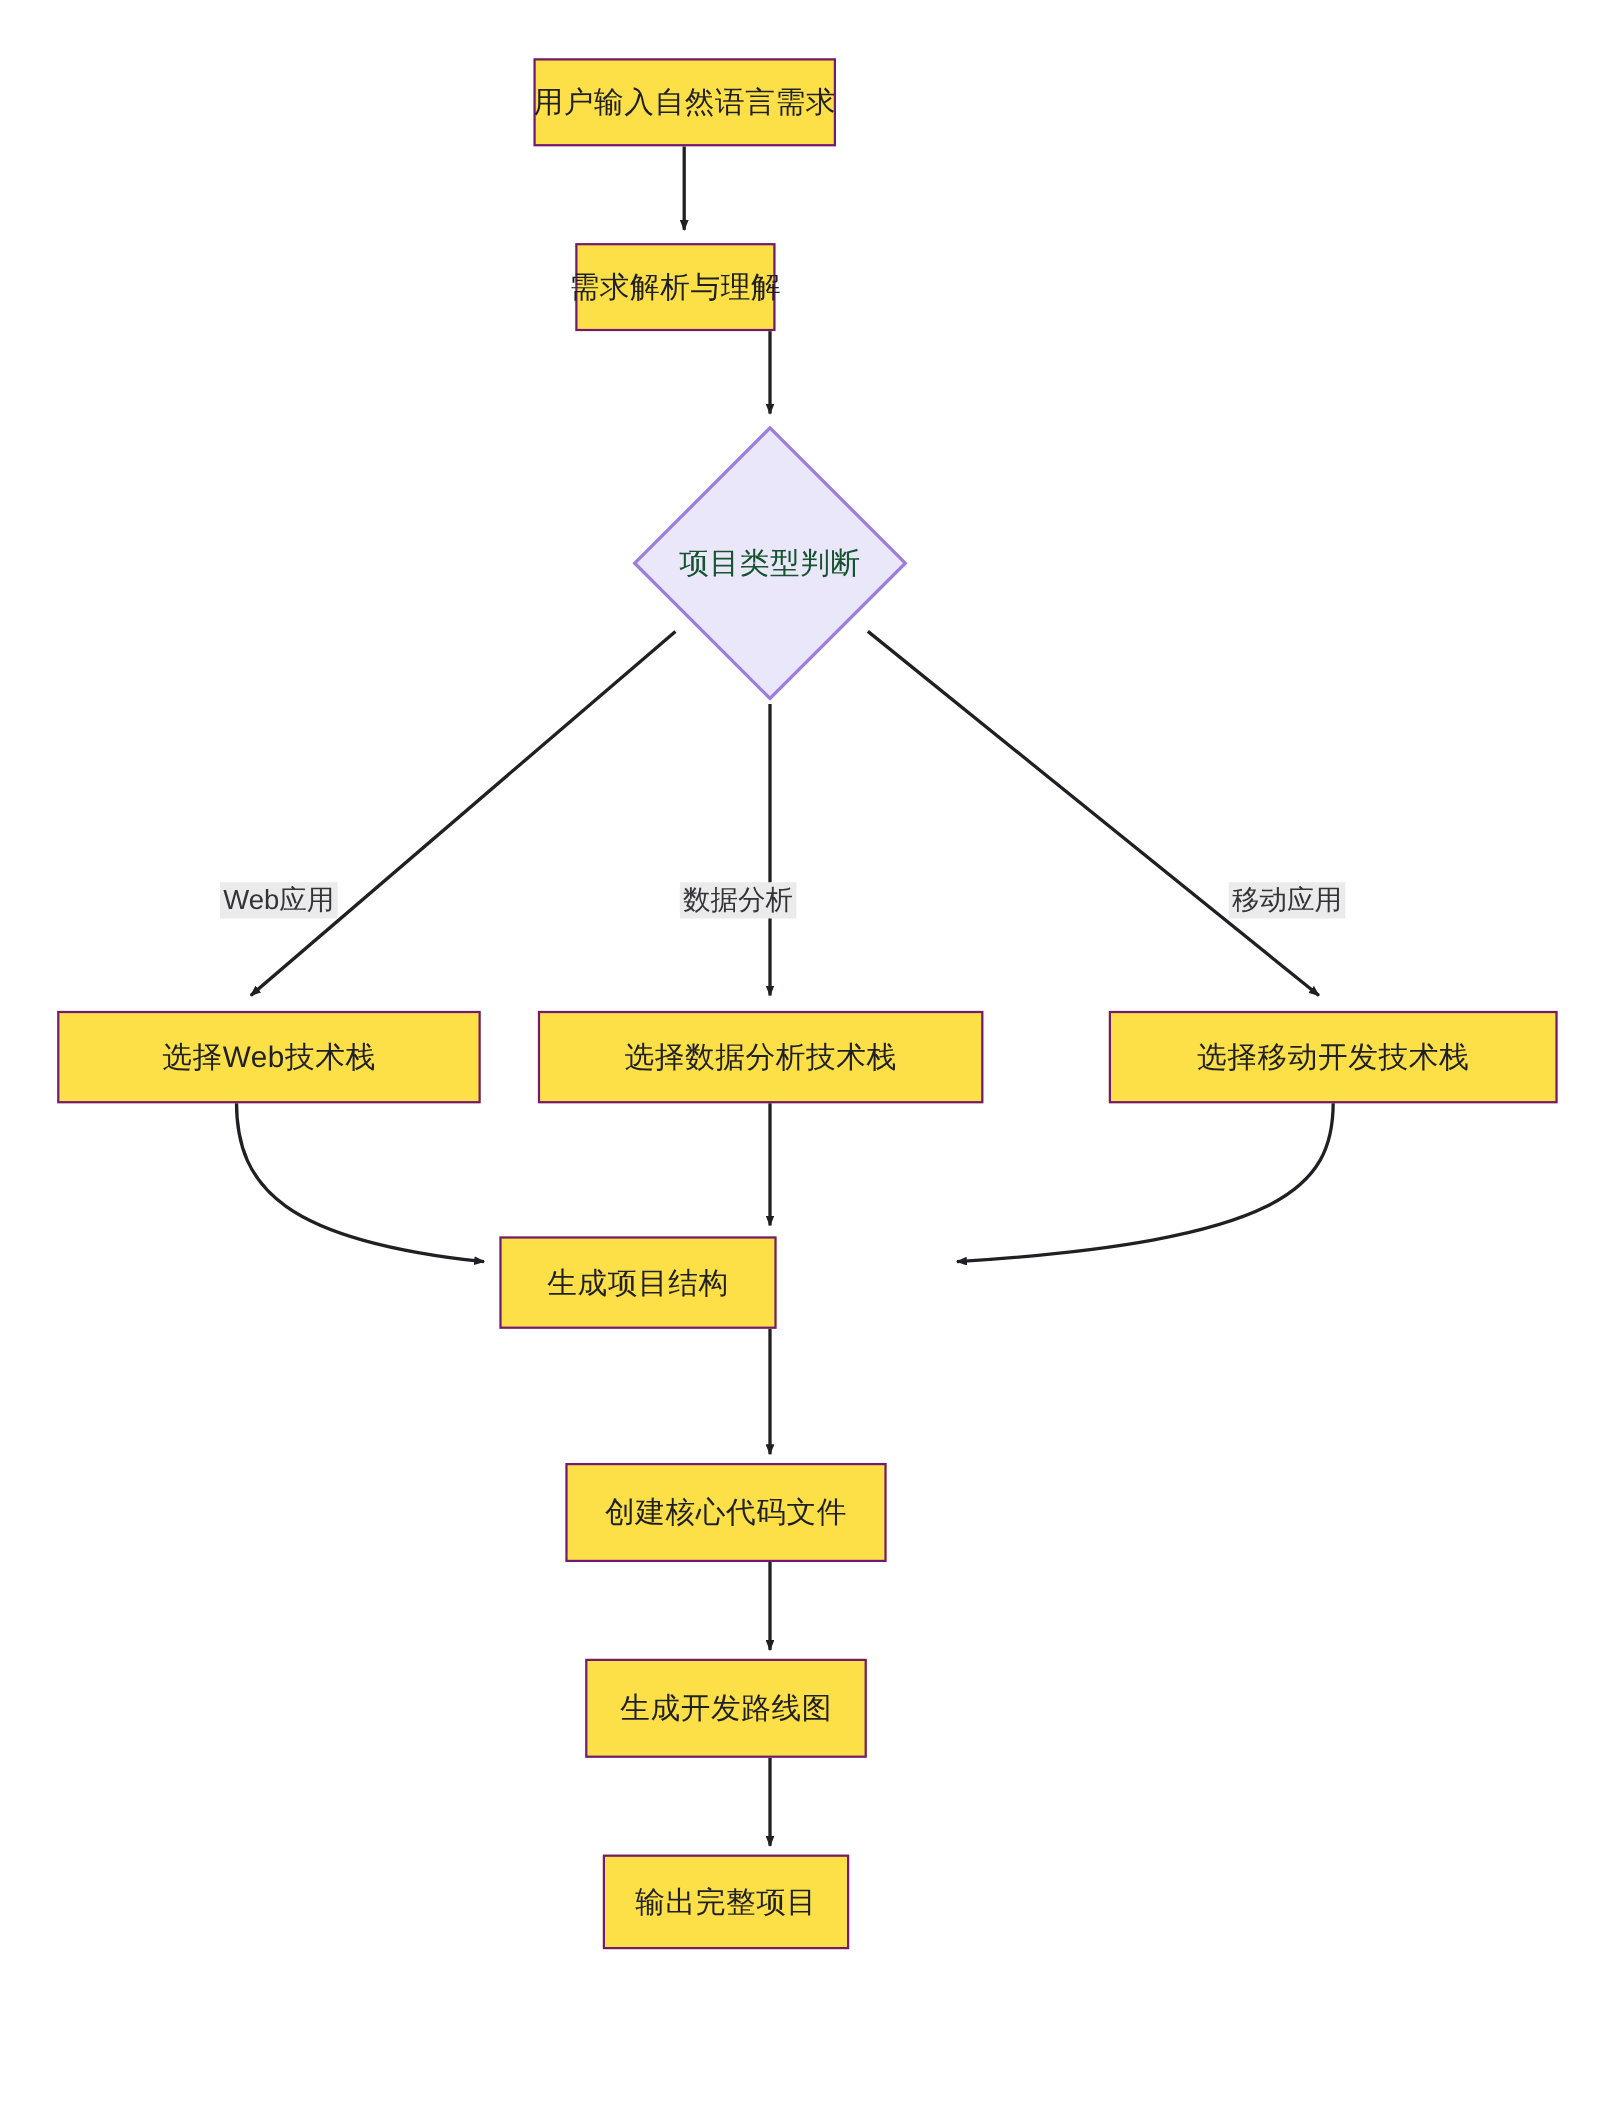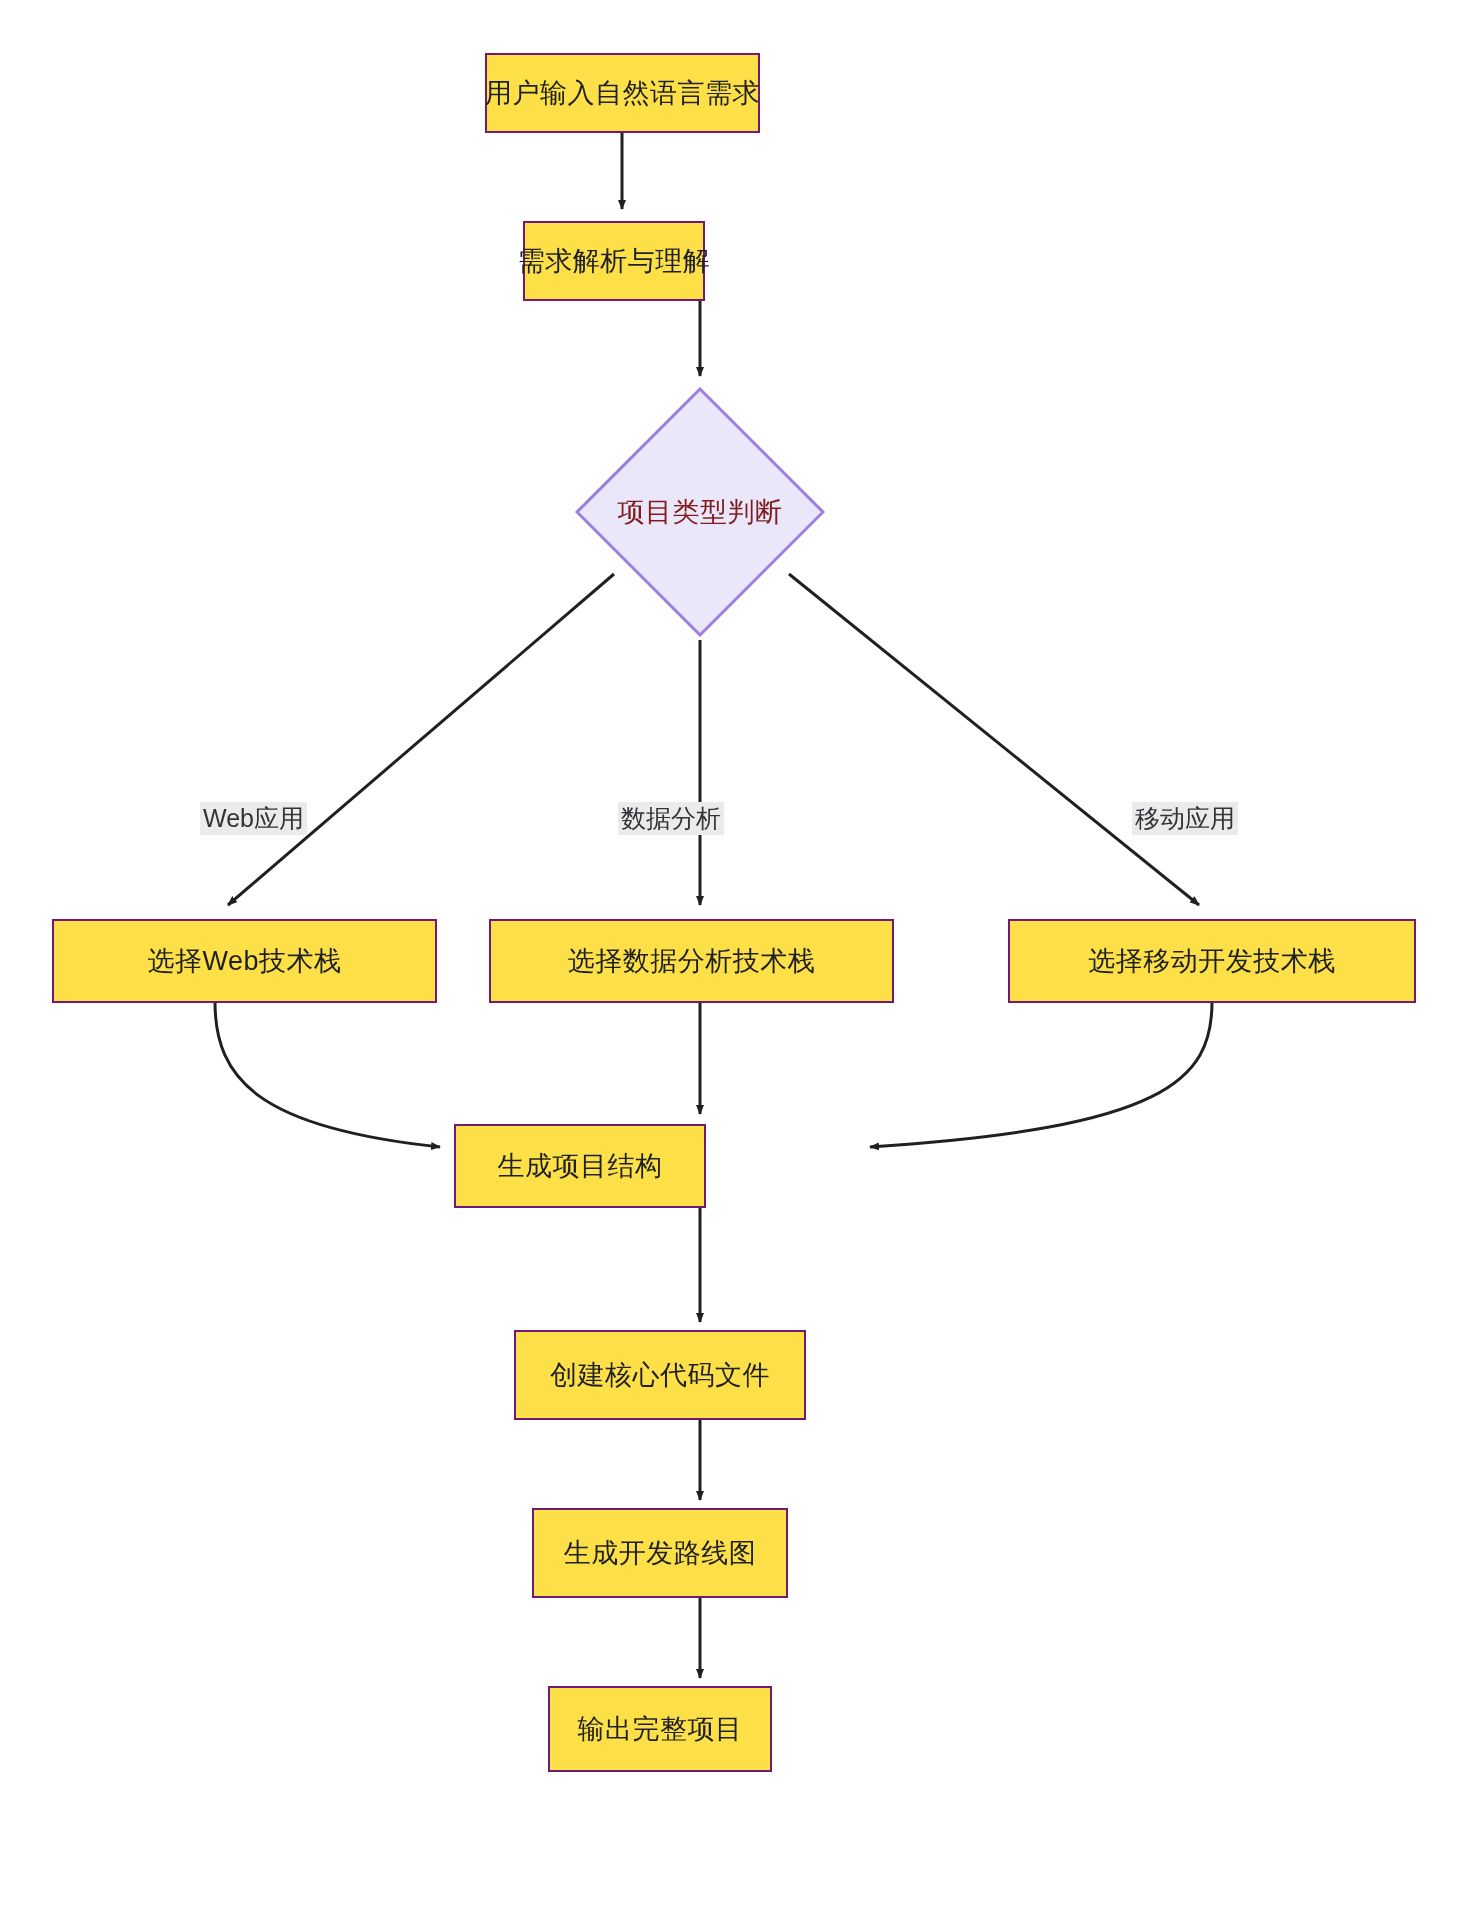--- a/index.html
+++ b/index.html
@@ -56,21 +56,21 @@
     position: absolute;
     left: 0;
     top: 0;
     width: 100%;
     height: 100%;
   }
   .decision .decision-text {
     position: relative;
     z-index: 2;
     font-size: 27px;
-    color: #7f1d1d;
+    color: #14532d;
     letter-spacing: 0.5px;
     white-space: nowrap;
   }
   .edge-label {
     position: absolute;
     background: #ebebeb;
     color: #333338;
     font-size: 25px;
     line-height: 1.25;
     padding: 1px 3px;
@@ -127,21 +127,21 @@
     </svg>
     <span class="decision-text">项目类型判断</span>
   </div>
 
   <div class="edge-label" style="left:152px; top:802px;margin-left:48px;">
     <span>Web应用</span>
   </div>
   <div class="edge-label" style="left:618px; top:802px;">
     <span>数据分析</span>
   </div>
-  <div class="edge-label" style="left:1117px; top:802px;margin-left:15px;">
+  <div class="edge-label" style="left:1117px; top:802px;">
     <span>移动应用</span>
   </div>
 
   <div class="node" style="left:52px; top:919px; width:385px; height:84px;">
     <span class="node-label">选择Web技术栈</span>
   </div>
 
   <div class="node" style="left:489px; top:919px; width:405px; height:84px;">
     <span class="node-label">选择数据分析技术栈</span>
   </div>

